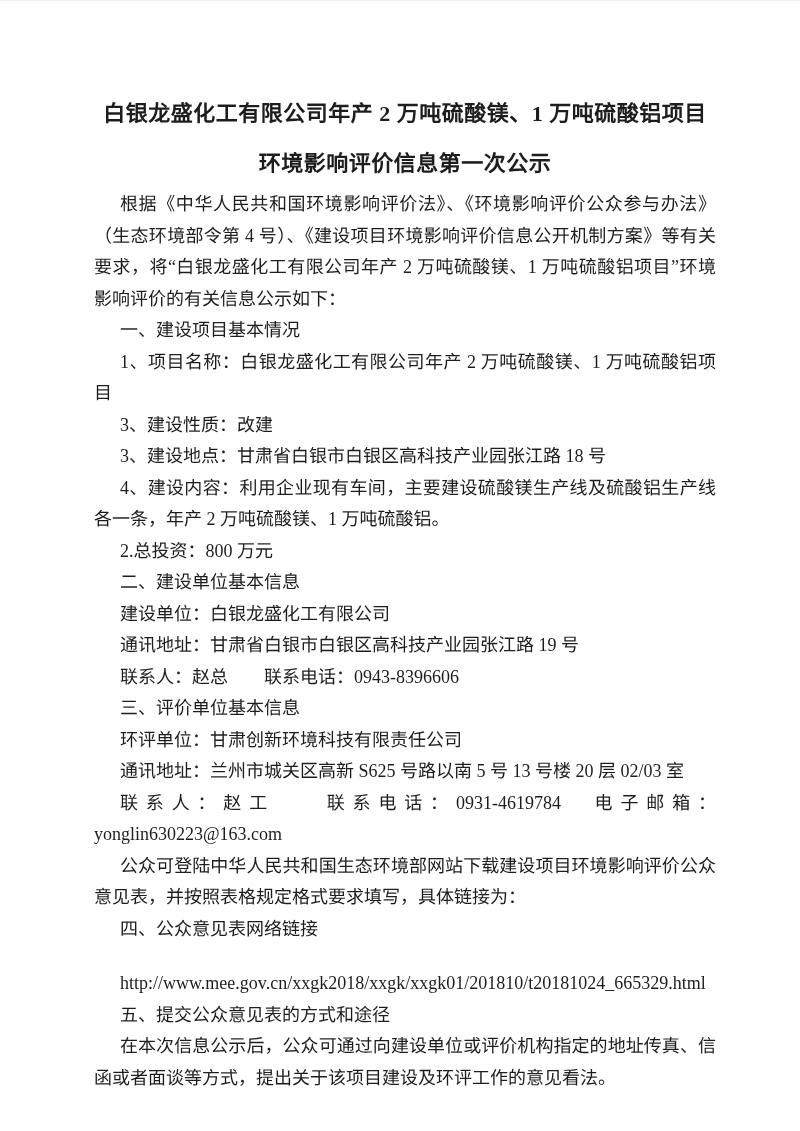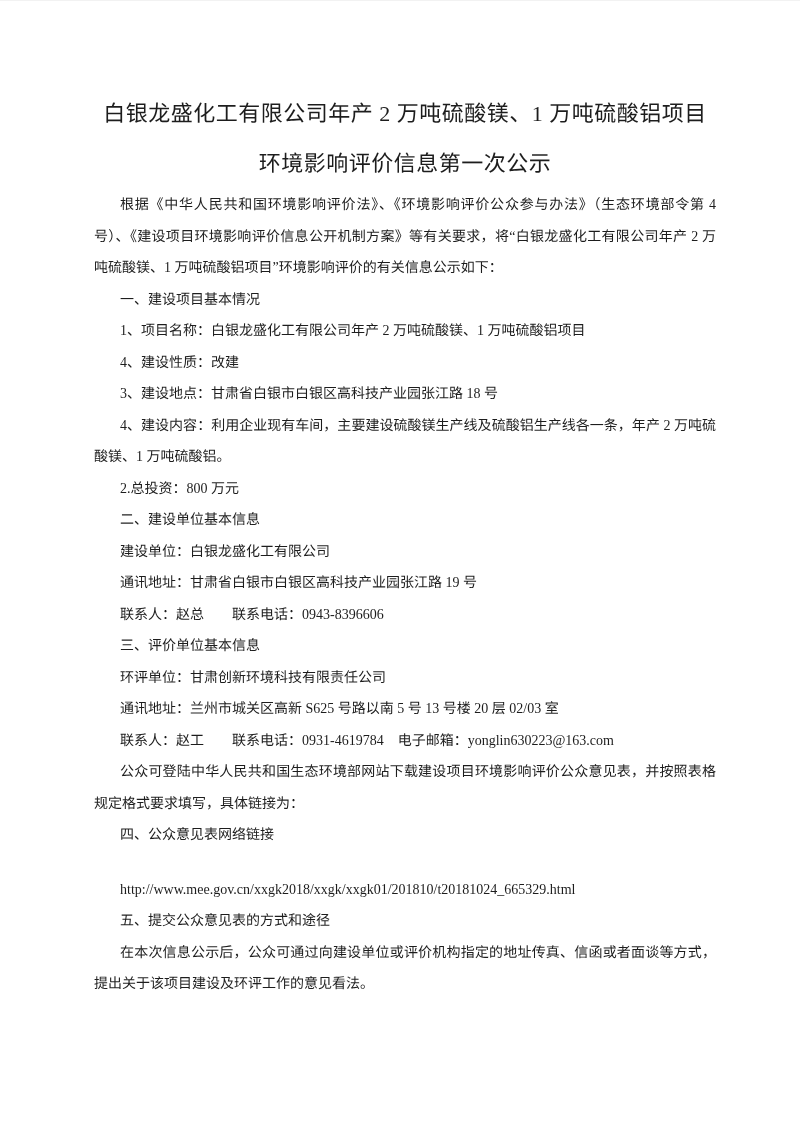--- a/index.html
+++ b/index.html
@@ -15,29 +15,29 @@
     box-sizing: border-box;
     padding: 88px 84px 0 94px;
     border-top: 1px solid #f2f2f2;
     font-family: "Liberation Serif", "DejaVu Serif", serif;
     color: #1d1d1d;
     overflow: hidden;
   }
   .doc-title {
     margin: 0;
     font-size: 22px;
-    font-weight: normal;
+    font-weight: bold;
     line-height: 50px;
     text-align: center;
     letter-spacing: 0.5px;
   }
   .title-line { display: block; }
   .para {
     margin: 0;
-    font-size: 14px;
+    font-size: 18px;
     line-height: 31.5px;
     text-align: justify;
     text-indent: 26px;
     word-break: break-word;
   }
   .para.heading-bold { font-weight: normal; }
   .url-para { letter-spacing: 0; margin-top: 23px; }
 </style>
 </head>
 <body>
@@ -46,21 +46,21 @@
 
   <h1 class="doc-title">
     <span class="title-line">白银龙盛化工有限公司年产 2 万吨硫酸镁、1 万吨硫酸铝项目</span>
     <span class="title-line">环境影响评价信息第一次公示</span>
   </h1>
 
   <p class="para">根据《中华人民共和国环境影响评价法》、《环境影响评价公众参与办法》（生态环境部令第 4 号）、《建设项目环境影响评价信息公开机制方案》等有关要求，将“白银龙盛化工有限公司年产 2 万吨硫酸镁、1 万吨硫酸铝项目”环境影响评价的有关信息公示如下：</p>
 
   <p class="para heading-bold">一、建设项目基本情况</p>
   <p class="para">1、项目名称：白银龙盛化工有限公司年产 2 万吨硫酸镁、1 万吨硫酸铝项目</p>
-  <p class="para">4、建设性质：改建</p>
+  <p class="para">3、建设性质：改建</p>
   <p class="para">3、建设地点：甘肃省白银市白银区高科技产业园张江路 18 号</p>
   <p class="para">4、建设内容：利用企业现有车间，主要建设硫酸镁生产线及硫酸铝生产线各一条，年产 2 万吨硫酸镁、1 万吨硫酸铝。</p>
   <p class="para">2.总投资：800 万元</p>
 
   <p class="para heading-bold">二、建设单位基本信息</p>
   <p class="para">建设单位：白银龙盛化工有限公司</p>
   <p class="para">通讯地址：甘肃省白银市白银区高科技产业园张江路 19 号</p>
   <p class="para">联系人：赵总　　联系电话：0943-8396606</p>
 
   <p class="para heading-bold">三、评价单位基本信息</p>

